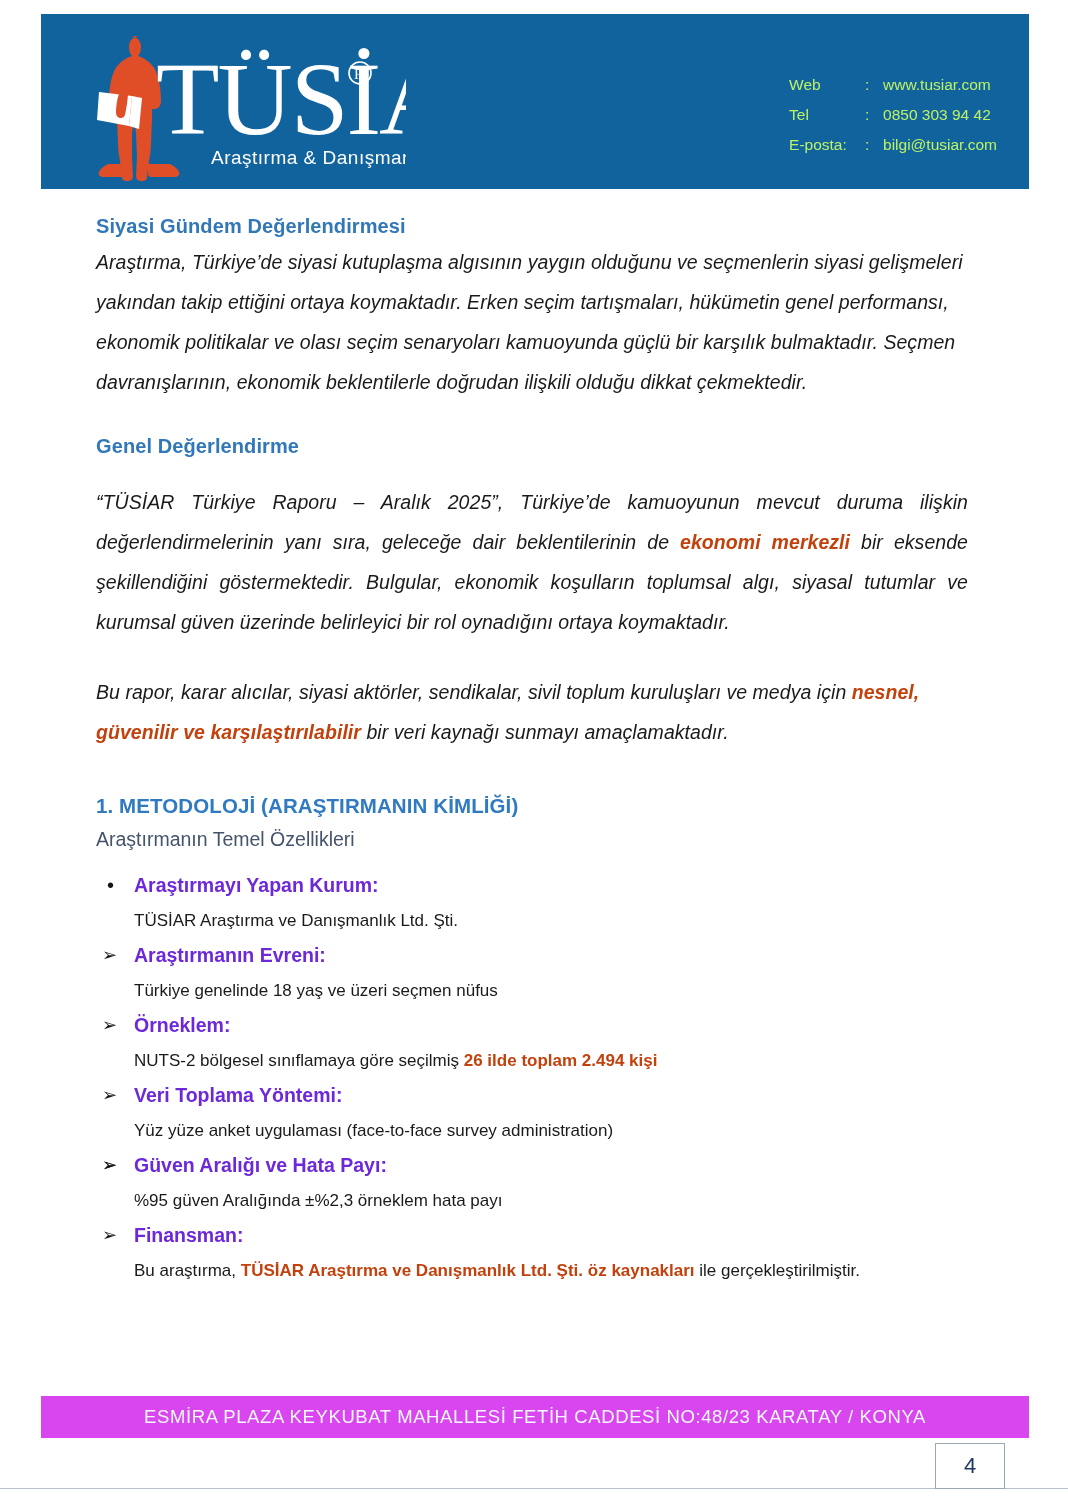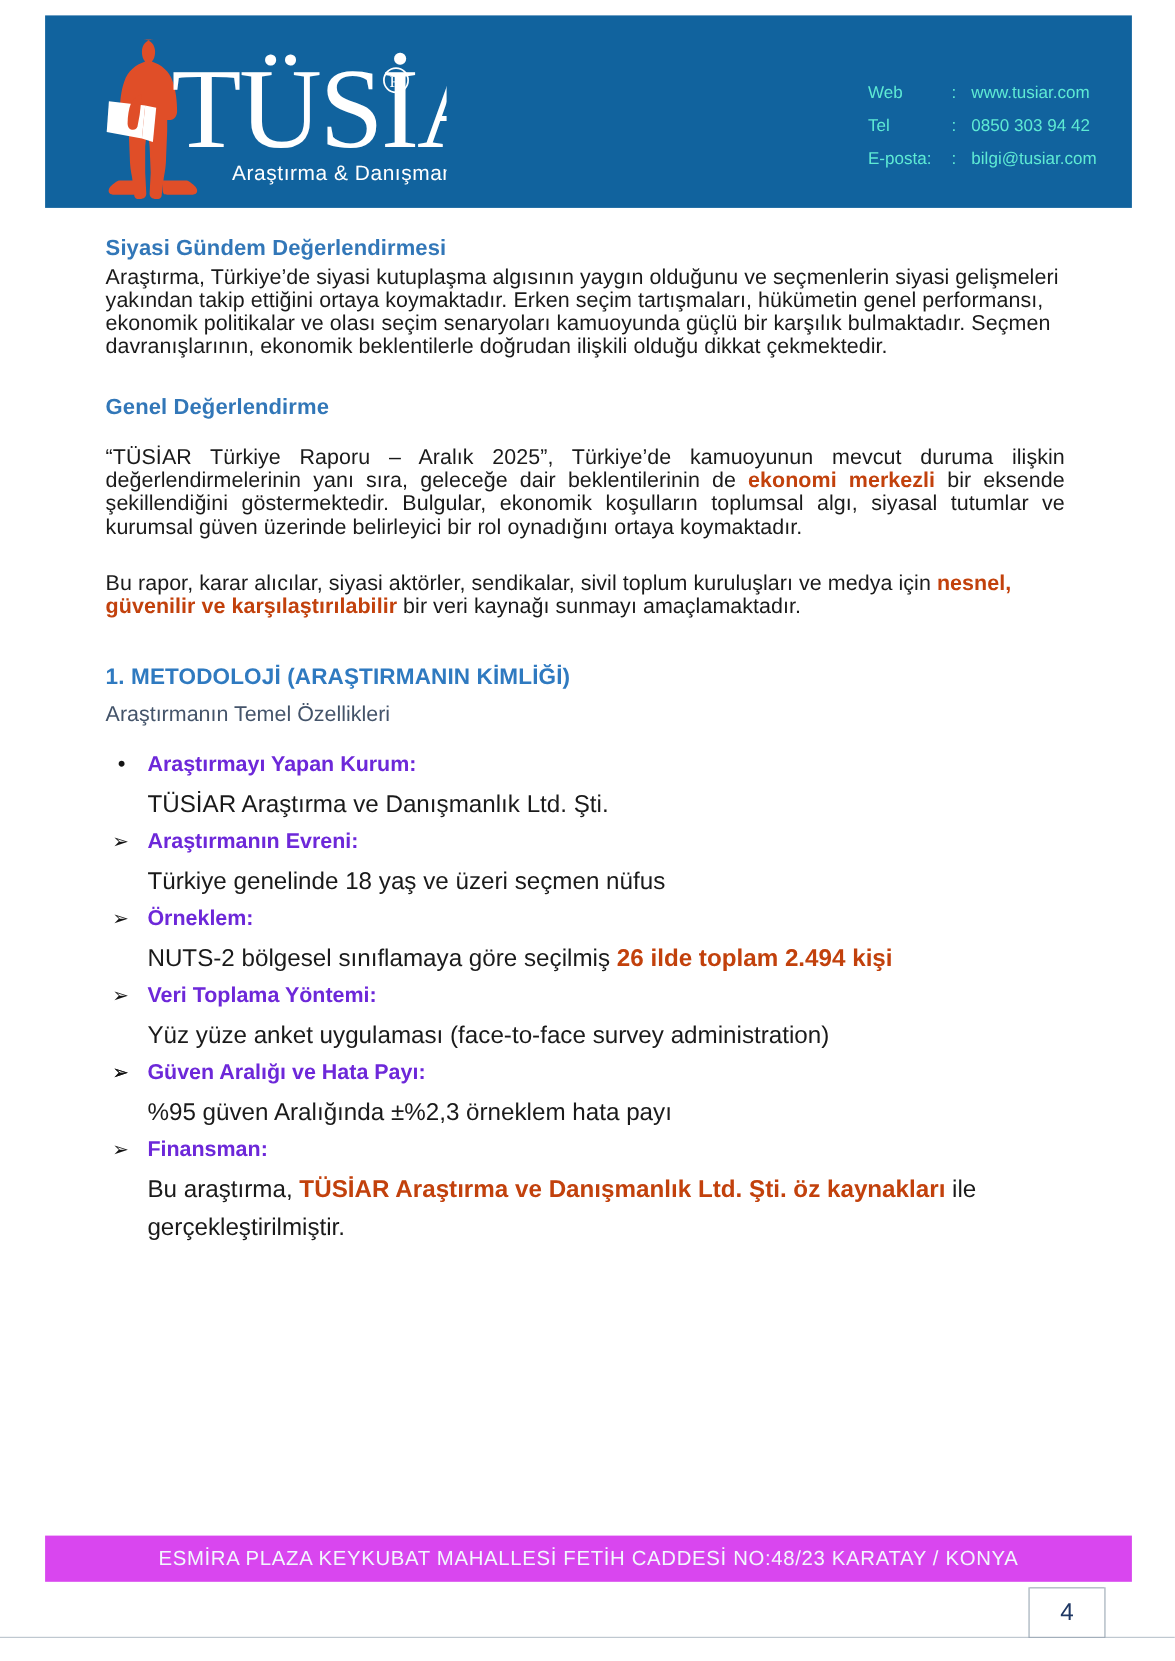--- a/index.html
+++ b/index.html
@@ -55,21 +55,21 @@
     left: 60px;
     top: 18px;
     width: 250px;
     height: 140px;
   }
 
   .contact-block {
     position: absolute;
     right: 32px;
     top: 56px;
-    color: #5eead4;
+    color: #bef264;
     font-size: 15.5px;
     line-height: 30px;
     font-family: "Liberation Sans", sans-serif;
   }
   .contact-row {
     display: flex;
     white-space: nowrap;
   }
   .contact-label { width: 76px; display: inline-block; }
   .contact-colon { width: 18px; display: inline-block; }
@@ -88,23 +88,24 @@
     font-size: 20px;
     font-weight: 600;
     color: #3277B8;
     letter-spacing: 0.1px;
     line-height: 28px;
   }
 
   p.body-text {
     margin: 0;
     font-size: 19.5px;
-    line-height: 21px;
+    line-height: 40px;
     color: #1a1a1a;
     letter-spacing: 0.05px;
+    font-style: italic;
   }
   p.justify { text-align: justify; text-justify: inter-word; }
 
   .spacer-sm { height: 20px; }
   .spacer-md { height: 30px; }
   .spacer-lg { height: 38px; }
 
   h2.num-heading {
     margin: 0;
     font-size: 20.5px;
@@ -148,21 +149,21 @@
   }
   .li-title {
     display: block;
     font-size: 19.5px;
     line-height: 35px;
     font-weight: 700;
     color: #6d28d9;
   }
   .li-desc {
     display: block;
-    font-size: 22px;
+    font-size: 17px;
     line-height: 35px;
     font-weight: 400;
     color: #1a1a1a;
   }
   .li-desc b, p.body-text b { font-weight: 700; color: #c2410c; }
 
   
   .footer-bar {
     position: absolute;
     left: 41px;

